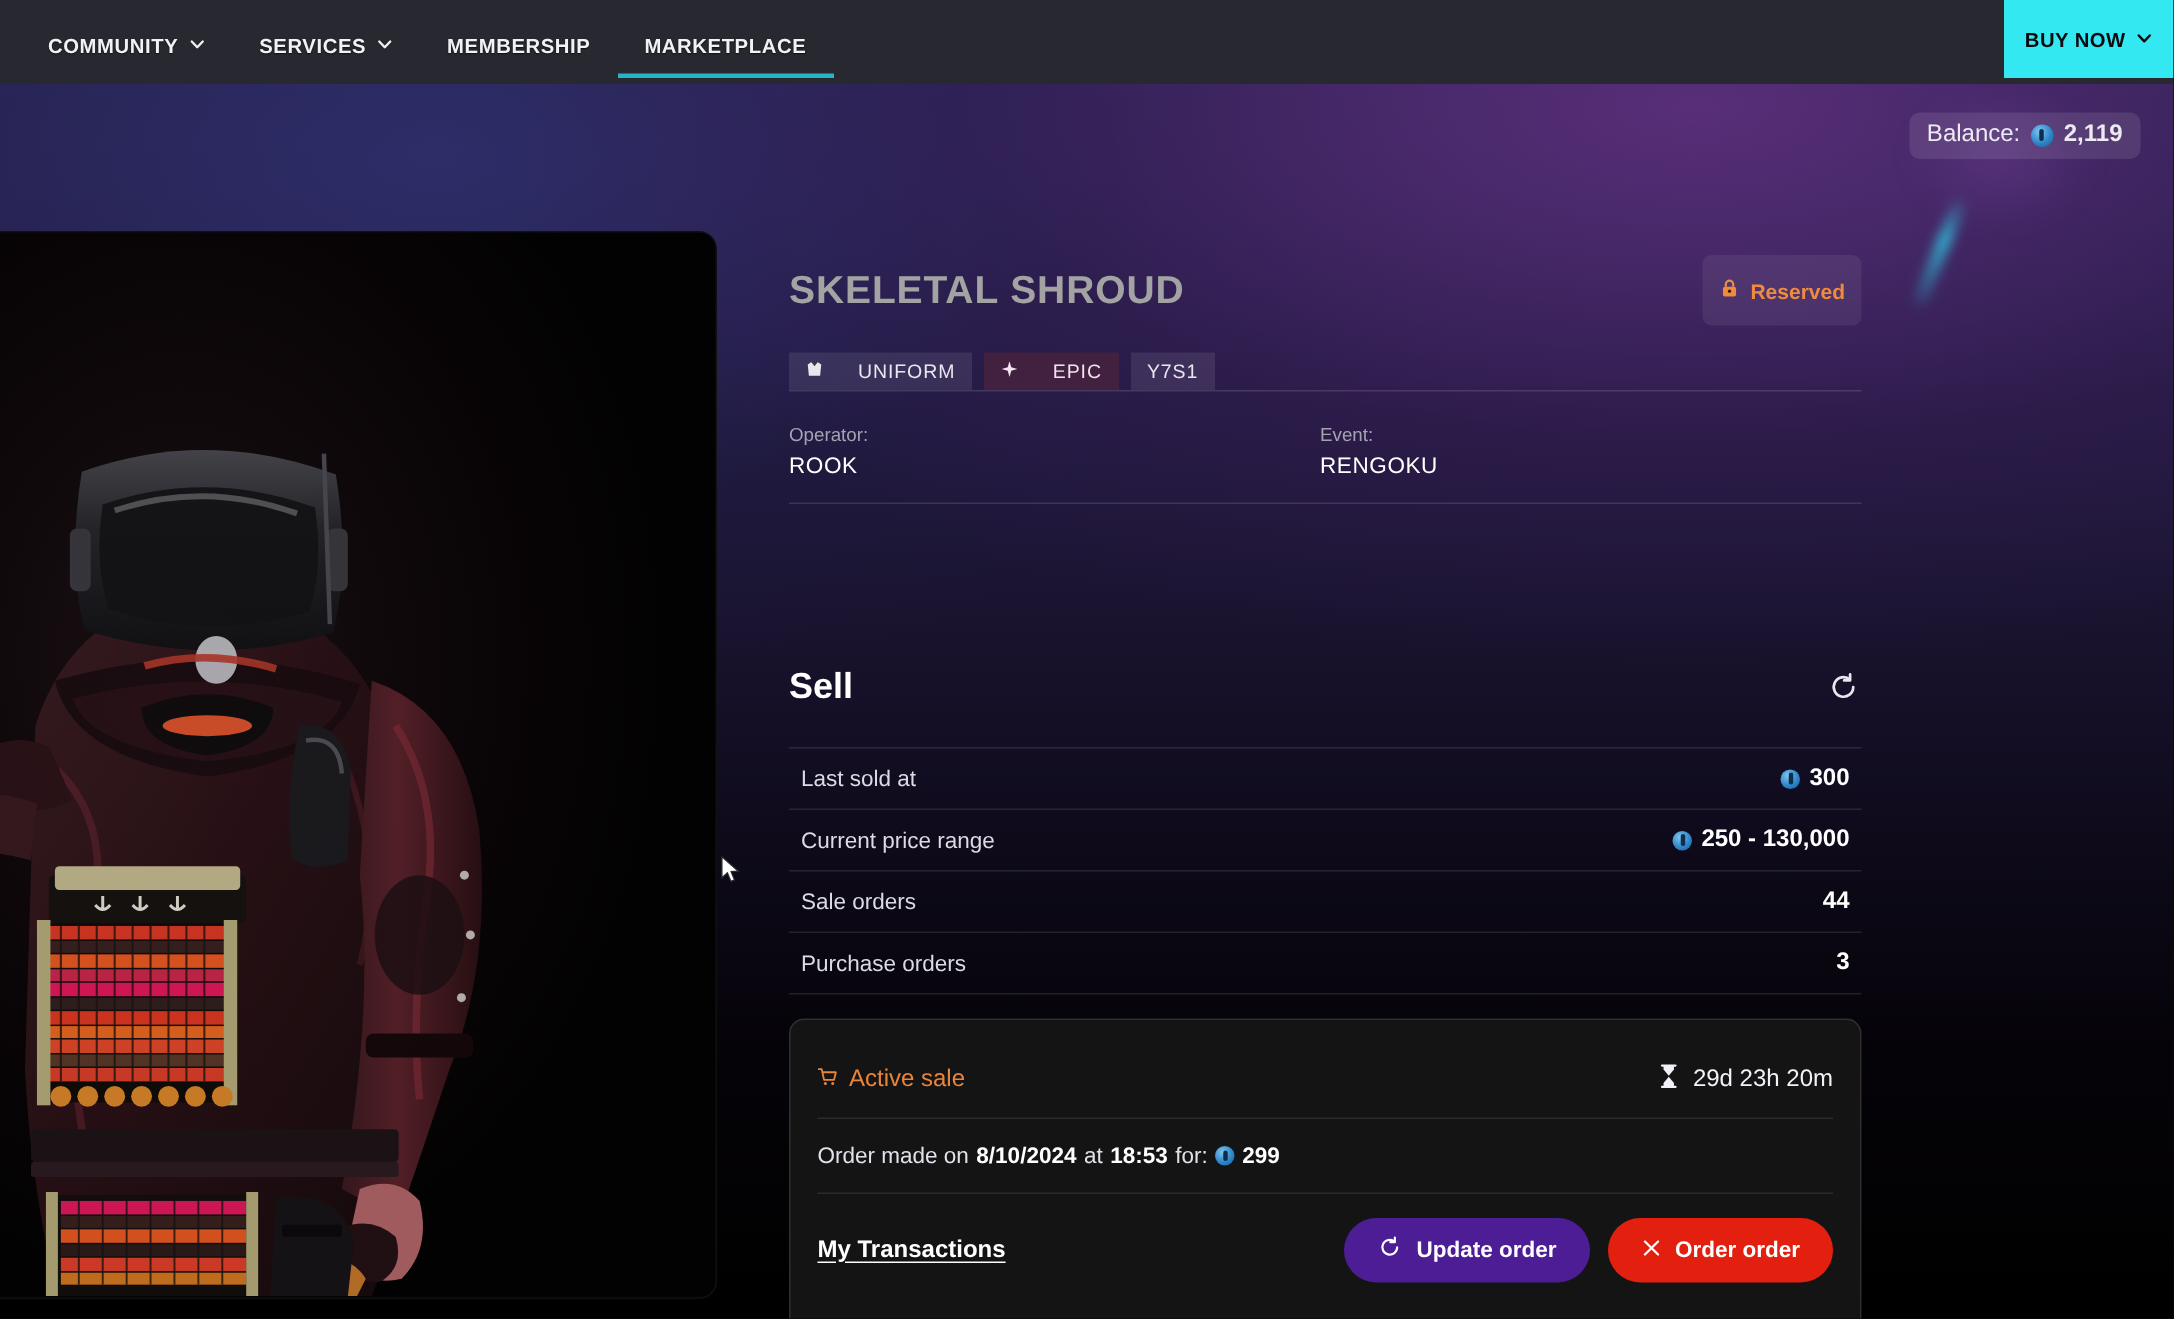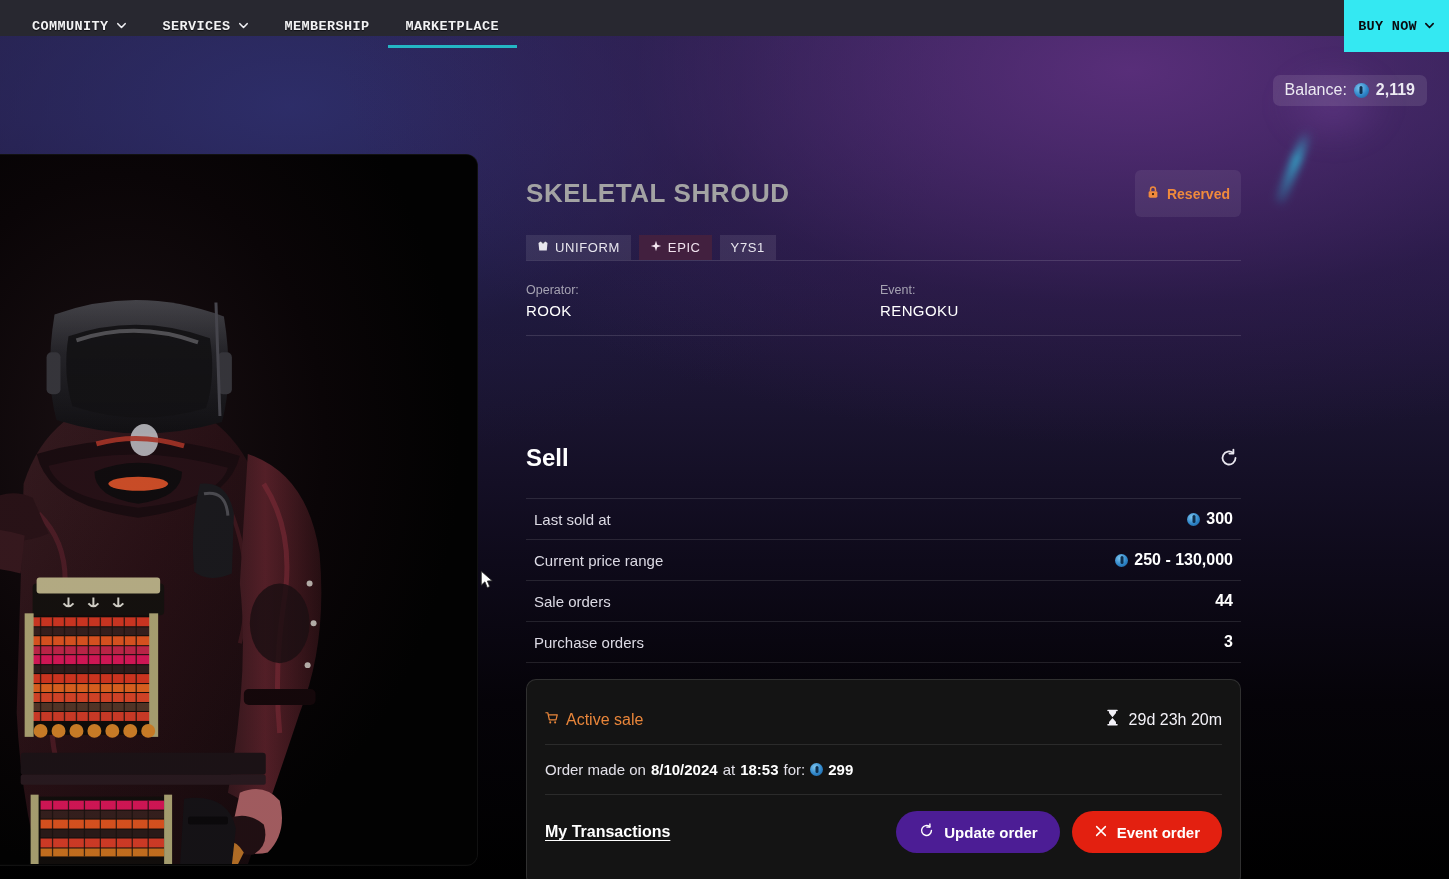--- a/index.html
+++ b/index.html
@@ -37,25 +37,24 @@
     position: absolute;
     left: 1274px; top: 60px;
     width: 120px; height: 90px;
     background: radial-gradient(closest-side, rgba(120,70,160,0.35), rgba(0,0,0,0));
     filter: blur(10px);
   }
 
   
   .navbar {
     position: absolute; left: 0; top: 0;
-    width: 1449px; height: 36px;
+    width: 1449px; height: 56px;
     background: #282830;
-    display: flex; align-items: flex-start;
+    display: flex; align-items: flex-end;
     z-index: 20;
-    font-family: Liberation Mono, monospace;
   }
   .nav-items { display: flex; align-items: center; height: 52px; padding-left: 14px; }
   .nav-item {
     position: relative;
     height: 52px;
     display: flex; align-items: center; gap: 7px;
     padding: 0 18px;
     color: #f2f2f4;
     font-size: 13.5px;
     font-weight: bold;
@@ -154,21 +153,21 @@
     background: rgba(255,255,255,0.07);
     border-radius: 6px;
     padding: 15px 11px;
     color: #f08a3c;
     font-size: 14px;
     font-weight: bold;
   }
 
   .tags { display: flex; gap: 8px; margin-top: 18px; }
   .tag {
-    display: flex; align-items: center; gap: 6px;
+    display: flex; align-items: center; gap: 23px;
     background: rgba(255,255,255,0.09);
     border-radius: 0;
     padding: 5px 11px;
     color: #e8e6ee;
     font-size: 13px;
     letter-spacing: 0.6px;
   }
   .tag.epic { background: #42203f; color: #f0e2ee; }
 
   .meta {
@@ -604,21 +603,21 @@
               </svg>
             </span>
             <span>Update order</span>
           </button>
           <button class="btn btn-cancel">
             <span>
               <svg viewBox="0 0 16 16" width="14" height="14">
                 <path d="M3 3 L13 13 M13 3 L3 13" stroke="#ffffff" stroke-width="1.7" stroke-linecap="round"></path>
               </svg>
             </span>
-            <span>Event order</span>
+            <span>Order order</span>
           </button>
         </div>
       </div>
 
     </div>
 
   </div>
 
   <div class="cursor">
     <svg viewBox="0 0 20 24" width="17" height="21">

